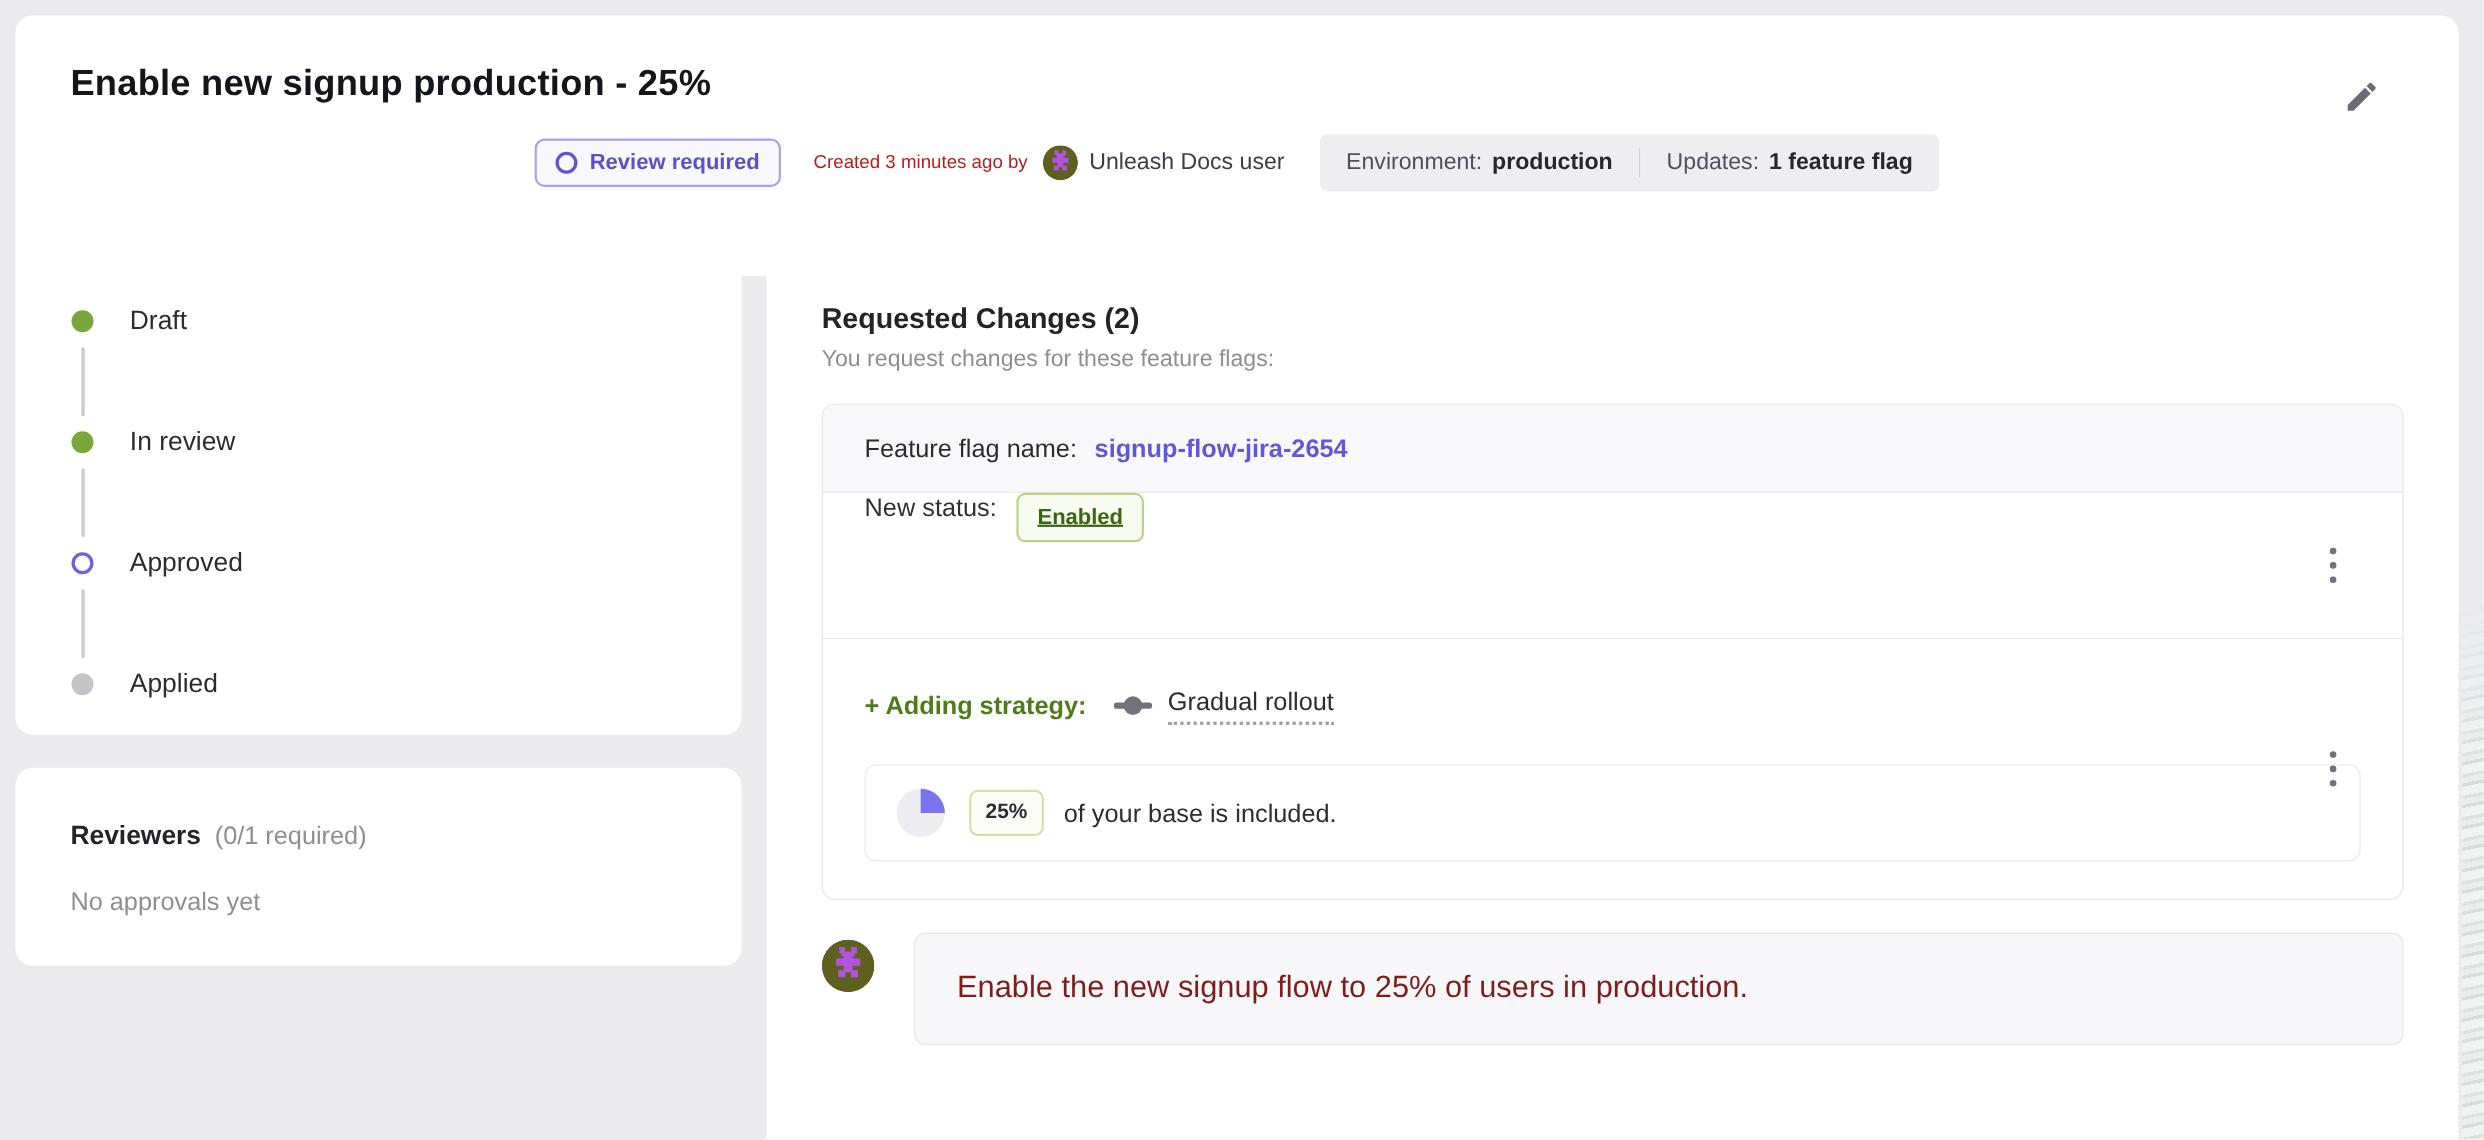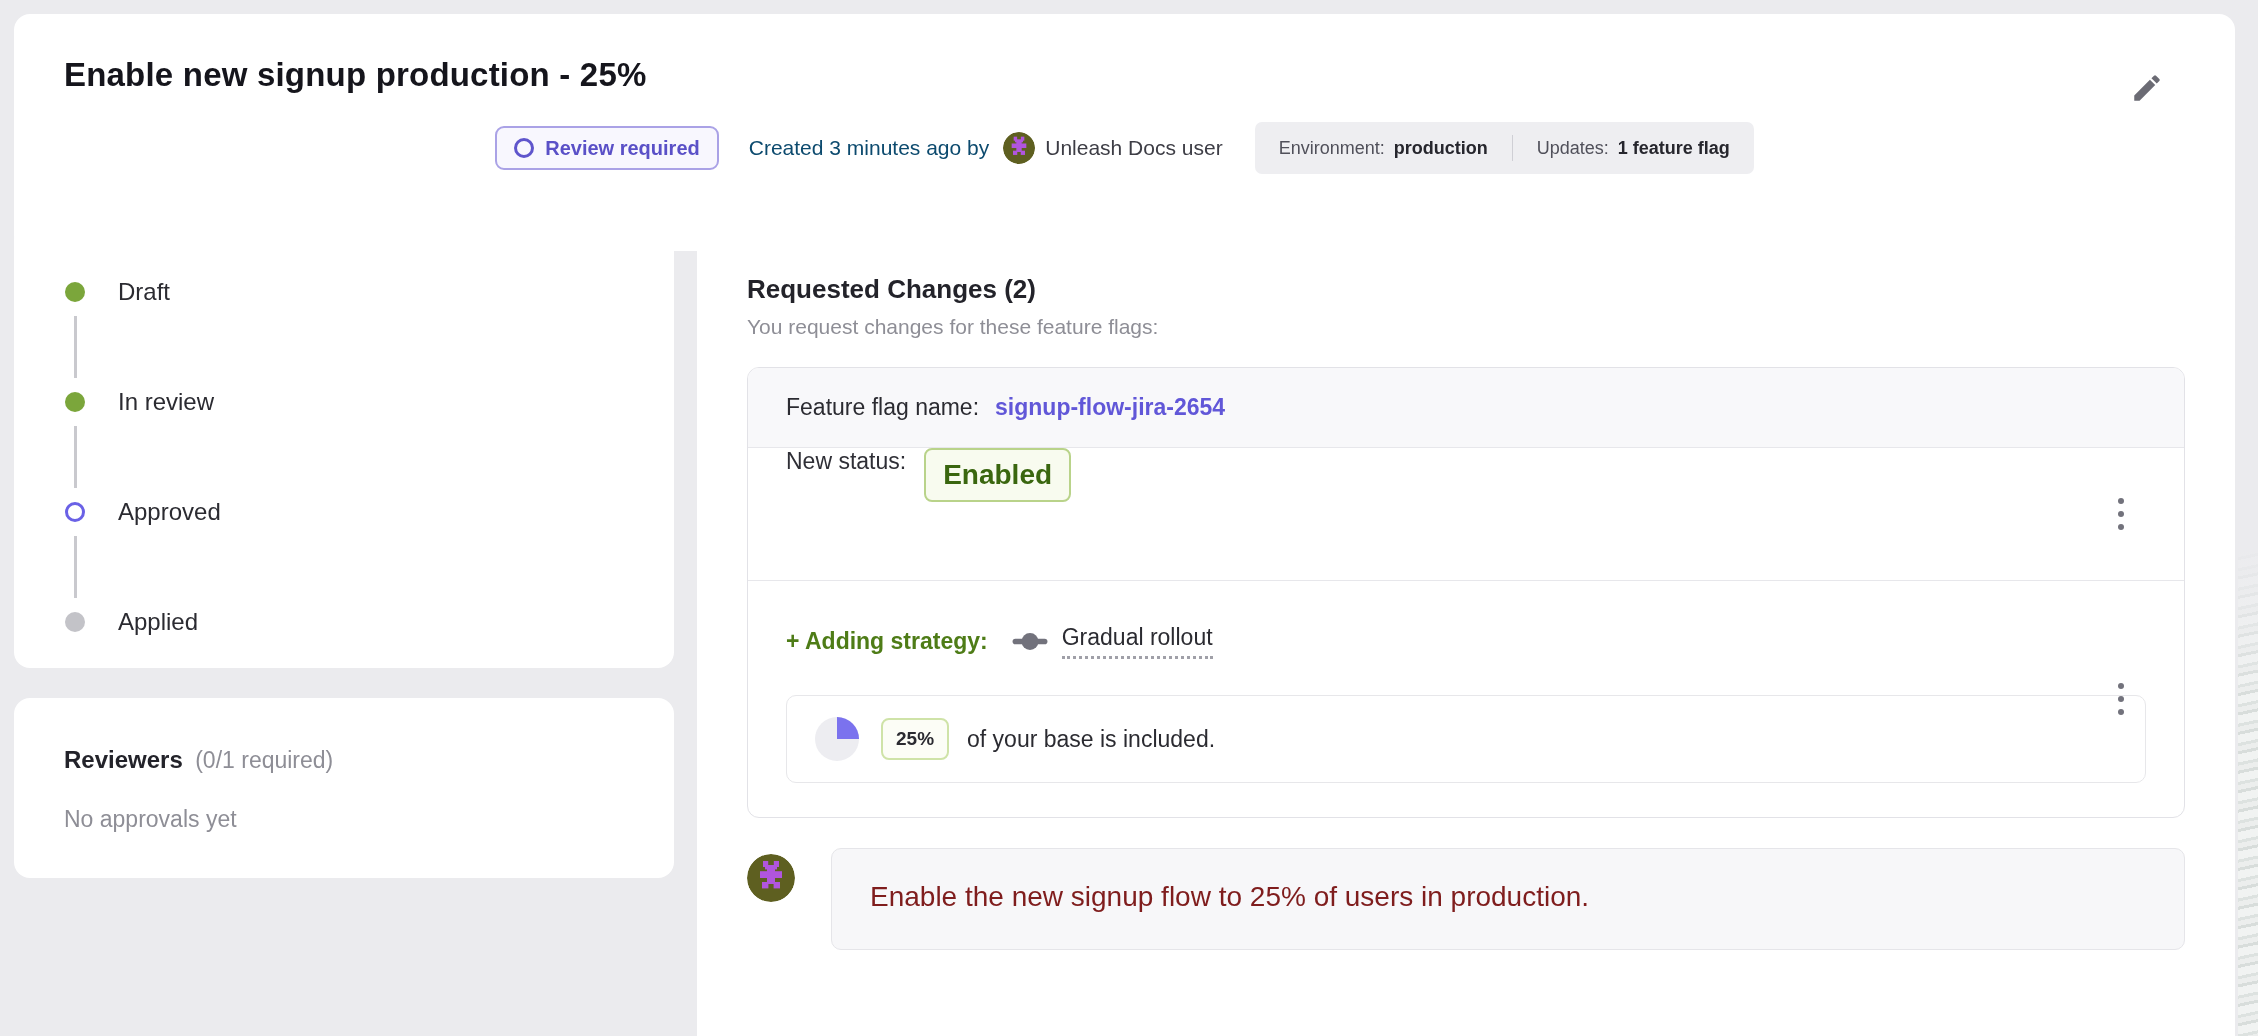--- a/index.html
+++ b/index.html
@@ -10,26 +10,26 @@
   .card { position:absolute; background:#ffffff; border-radius:16px; }
 
   
   .header-card { left:14px; top:14px; width:2221px; height:237px; padding:42px 50px 0 50px; }
   .page-title { font-size:33px; font-weight:600; color:#15151c; letter-spacing:.2px; }
   .meta-row { margin-top:28px; display:flex; align-items:center;justify-content:center; }
   .badge-review { display:inline-flex; align-items:center; gap:11px; height:44px; padding:0 17px;
                   border:2px solid #aaa2e6; border-radius:9px; background:#f8f7fe;
                   color:#5a50c7; font-weight:700; font-size:20px; }
   .ring-icon { width:20px; height:20px; border:3px solid #5f55cc; border-radius:50%; }
-  .created-text { margin-left:30px; font-size:21px; color:#0c4a6e; }
+  .created-text { margin-left:30px; font-size:17px; color:#b91c1c; }
   .avatar { border-radius:50%; overflow:hidden; display:inline-flex; }
   .avatar.small { width:32px; height:32px; margin:0 10px 0 14px; }
   .author-name { font-size:21px; color:#3d3d45; }
   .env-pill { display:flex; align-items:center; height:52px; margin-left:32px; padding:0 24px;
-              background:#eeeef1; border-radius:7px; font-size:18px; color:#50505a; }
+              background:#eeeef1; border-radius:7px; font-size:21px; color:#50505a; }
   .env-pill b { color:#26262d; margin-left:9px; font-weight:700; }
   .pill-divider { width:1px; height:26px; background:#cfcfd5; margin:0 24px; }
   .edit-btn { position:absolute; right:66px; top:52px; width:44px; height:44px;
               display:flex; align-items:center; justify-content:center; cursor:pointer; border:none; background:transparent; }
 
   
   .timeline-card { left:14px; top:224px; width:660px; height:444px; padding:54px 40px 0 50px; }
   .step-row { display:flex; align-items:center; }
   .step-icon { width:22px; display:flex; justify-content:center; }
   .dot { width:20px; height:20px; border-radius:50%; }
@@ -49,21 +49,21 @@
   .main-card { left:697px; top:224px; width:1538px; height:900px; padding:50px 50px 0 50px; }
   .rc-title { font-size:26px; font-weight:600; color:#23232a; }
   .rc-sub { margin-top:10px; font-size:21px; color:#8e8e96; }
 
   .changes-card { margin-top:28px; border:1px solid #e2e2e7; border-radius:12px; overflow:hidden; background:#fff; }
   .flag-row { height:80px; background:#f8f8fa; border-bottom:1px solid #e7e7eb;
               display:flex; align-items:center; padding:0 38px; font-size:23px; color:#2b2b31; }
   .flag-link { margin-left:16px; color:#6157d8; font-weight:700; text-decoration:none; cursor:pointer; }
   .status-row { height:132px; display:flex; align-items:flex-start; padding:0 38px; font-size:23px; position:relative; }
   .chip-enabled { margin-left:18px; padding:9px 17px; background:#f8fbef; border:2px solid #b9d38a;
-                  border-radius:8px; color:#3a660f; font-weight:700; font-size:28px; }
+                  border-radius:8px; color:#3a660f; font-weight:700; font-size:20px;text-decoration:underline; }
   .kebab { position:absolute; right:52px; top:50%; transform:translateY(-50%);
            display:flex; flex-direction:column; gap:7px; padding:8px; cursor:pointer; border:none; background:transparent; }
   .kebab i { width:6px; height:6px; border-radius:50%; background:#72727c; }
   .strategy-section { border-top:1px solid #e7e7eb; padding:38px 38px 34px 38px; position:relative; }
   .strategy-row { display:flex; align-items:center; font-size:23px; height:44px; }
   .strategy-label { color:#4e7c17; font-weight:600; }
   .strategy-icon { margin:0 14px 0 24px; display:inline-flex; }
   .strategy-name { color:#2b2b31; border-bottom:3px dotted #a0a0a8; padding-bottom:5px; cursor:pointer; }
   .rollout-box { margin-top:32px; border:1px solid #e7e7ea; border-radius:10px; height:88px;
                  display:flex; align-items:center; padding:0 26px; background:#fff; }

